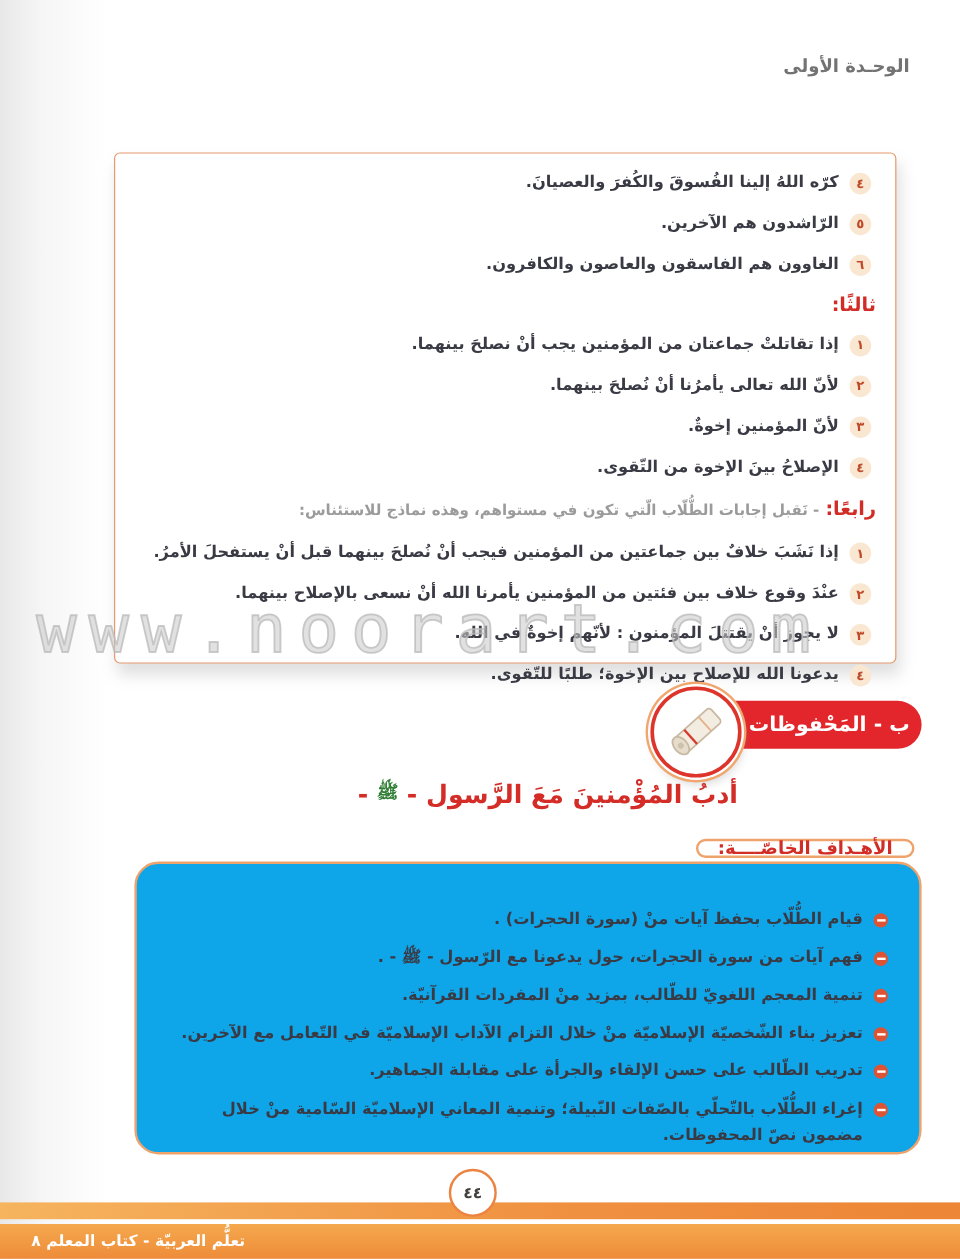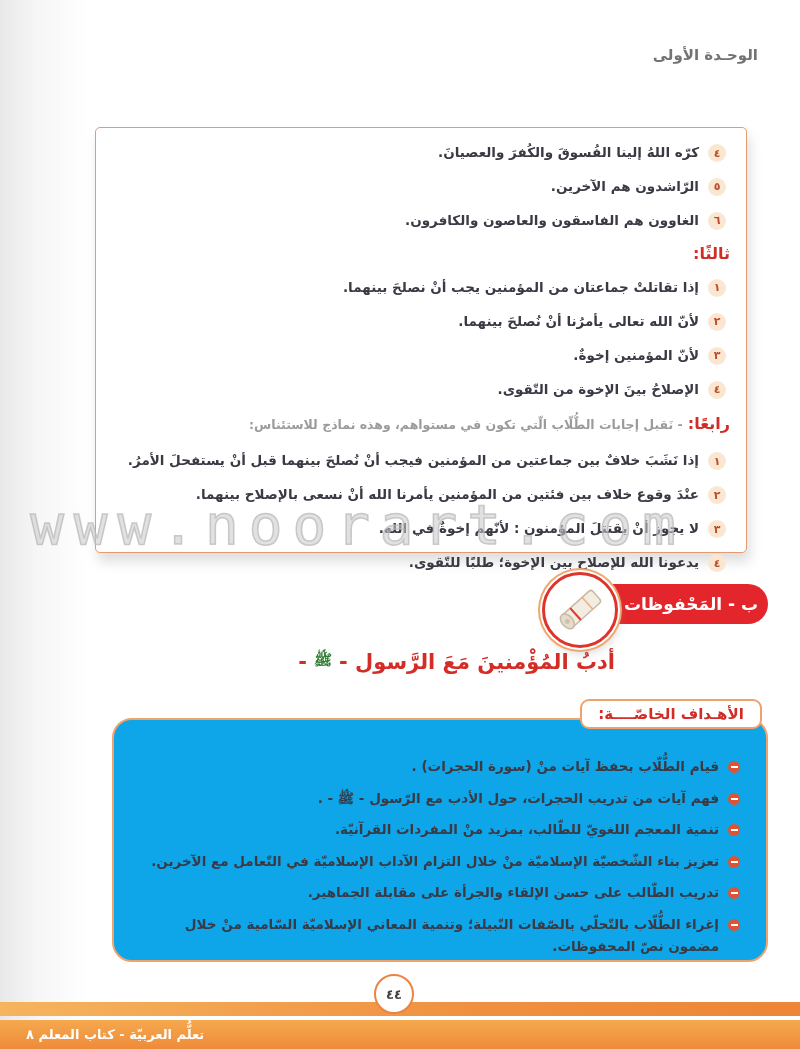--- a/index.html
+++ b/index.html
@@ -67,21 +67,21 @@
   }
   
   .lesson-title{
     position:absolute;top:650px;right:185px;z-index:2;
     font-size:21px;font-weight:bold;color:#d42c26;direction:rtl;
     display:flex;align-items:center;gap:7px;
   }
   .title-symbol{color:#2f7d33;font-size:15px;font-weight:bold;}
   
   .objectives-label{
-    position:absolute;top:699px;right:38px;width:182px;height:30px;
+    position:absolute;top:699px;right:38px;width:182px;height:16px;
     background:#ffffff;border:2px solid #efa36c;border-radius:9px;
     display:flex;align-items:center;justify-content:center;z-index:3;
     box-sizing:border-box;
   }
   .objectives-label span{color:#d22c26;font-size:15px;font-weight:bold;}
   .objectives-box{
     position:absolute;top:718px;left:112px;width:656px;height:244px;
     background:#0ea5e9;border:2.4px solid #efa36c;border-radius:20px;
     box-sizing:border-box;padding:36px 26px 0 30px;z-index:2;direction:rtl;
   }
@@ -206,21 +206,21 @@
 <div class="objectives-label">
   <span>الأهـداف الخاصّــــة:</span>
 </div>
 <div class="objectives-box">
   <div class="obj-item">
     <span class="obj-bullet"></span>
     <span class="obj-text">قيام الطُّلّاب بحفظ آيات منْ (سورة الحجرات) .</span>
   </div>
   <div class="obj-item">
     <span class="obj-bullet"></span>
-    <span class="obj-text">فهم آيات من تدريب الحجرات، حول الأدب مع الرّسول - ﷺ - .</span>
+    <span class="obj-text">فهم آيات من سورة الحجرات، حول يدعونا مع الرّسول - ﷺ - .</span>
   </div>
   <div class="obj-item">
     <span class="obj-bullet"></span>
     <span class="obj-text">تنمية المعجم اللغويّ للطّالب، بمزيد منْ المفردات القرآنيّة.</span>
   </div>
   <div class="obj-item">
     <span class="obj-bullet"></span>
     <span class="obj-text">تعزيز بناء الشّخصيّة الإسلاميّة منْ خلال التزام الآداب الإسلاميّة في التّعامل مع الآخرين.</span>
   </div>
   <div class="obj-item">

